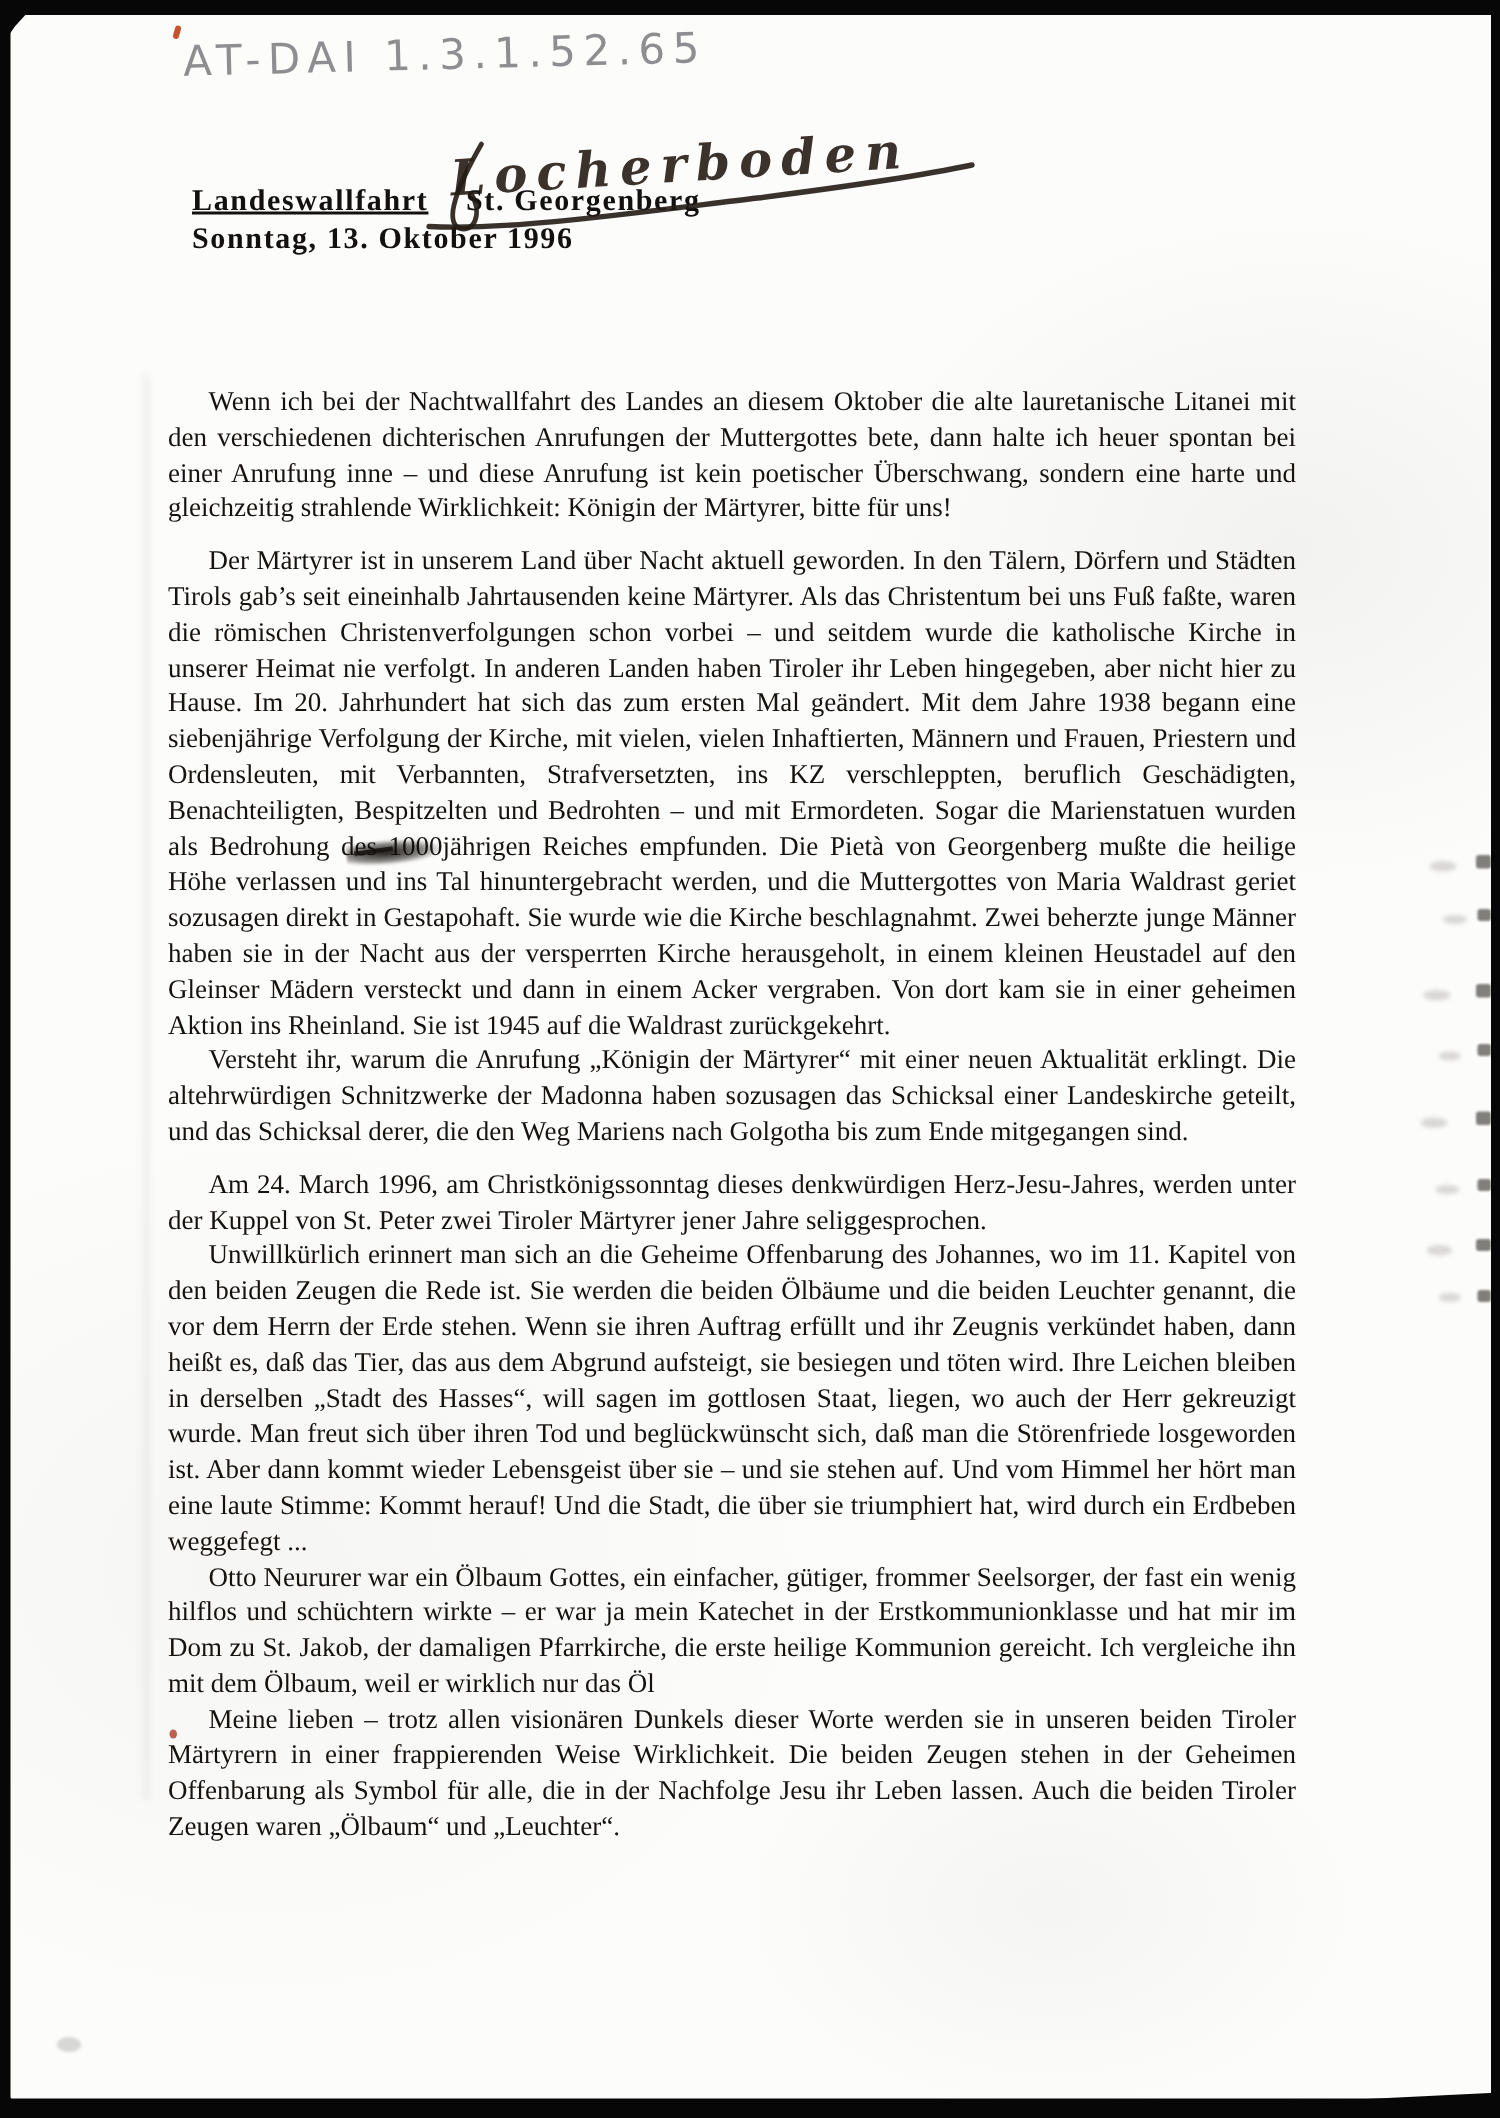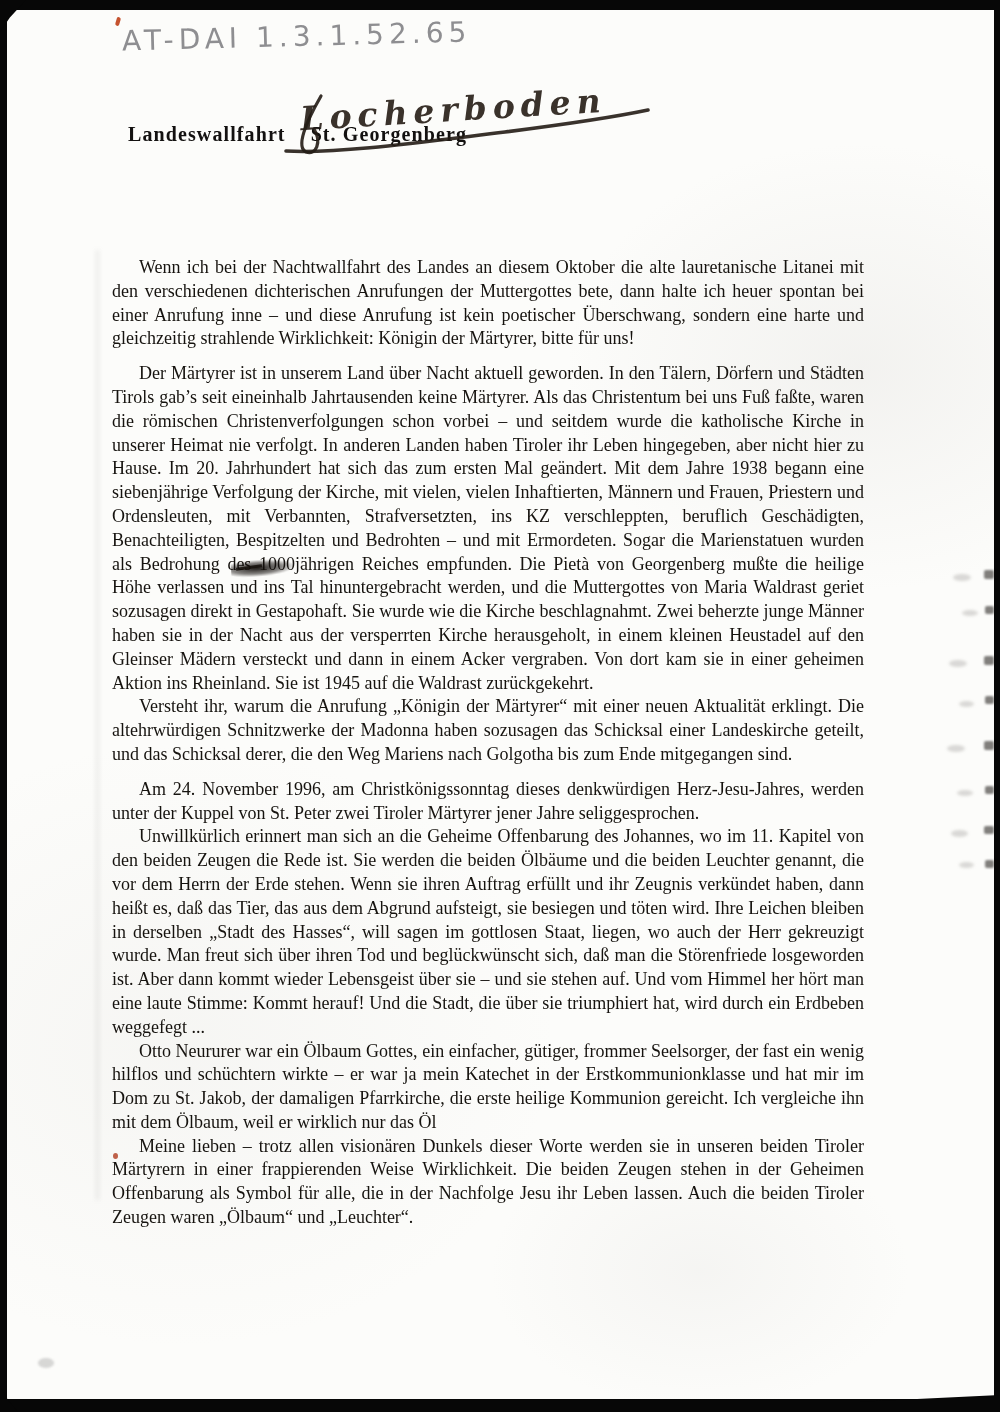--- a/index.html
+++ b/index.html
@@ -25,21 +25,21 @@
   .pencil-note{
     position:absolute;left:122px;top:20px;
     font-family:"DejaVu Sans", sans-serif;font-size:28px;font-weight:400;
     color:rgba(126,126,130,0.88);letter-spacing:5px;
     transform:rotate(-1.5deg);white-space:nowrap;
   }
   .title-block{
     position:absolute;left:128px;top:122px;color:#131110;
     font-weight:bold;font-size:20px;line-height:25px;letter-spacing:1.1px;white-space:nowrap;
   }
-  .title-prefix{margin-right:25px;}
+  .title-prefix{margin-right:25px;text-decoration:underline;}
   .handwriting{
     position:absolute;left:300px;top:90px;
     font-family:"DejaVu Serif", serif;font-style:italic;font-weight:bold;
     font-size:33px;letter-spacing:6px;color:#2a211a;
     transform:rotate(-3.5deg);white-space:nowrap;opacity:0.92;
   }
   .strike-svg{position:absolute;left:0;top:0;pointer-events:none;}
   .doc-heading{
     position:absolute;left:128px;top:214px;margin:0;color:#131110;
     font-size:20px;font-weight:bold;letter-spacing:3px;word-spacing:7px;white-space:nowrap;
@@ -86,33 +86,34 @@
 
   <div class="pencil-note">AT-DAI 1.3.1.52.65</div>
   <div class="speck-red-top"></div>
 
   <span class="handwriting">Locherboden</span>
 
   <div class="title-block">
     <div>
       <span class="title-prefix">Landeswallfahrt</span><span>St. Georgenberg</span>
     </div>
+    <div>Sonntag, 13. Oktober 1996</div>
   </div>
 
   <svg class="strike-svg" width="1000" height="1412" viewBox="0 0 1000 1412">
     <path d="M286,151 C340,154 430,141 505,132 C560,125 610,118 648,110" fill="none" stroke="#241c15" stroke-width="3.6" stroke-linecap="round" opacity="0.9"></path>
     <path d="M321,96 C305,124 296,147 306,152 C316,156 322,142 314,129" fill="none" stroke="#241c15" stroke-width="3.2" stroke-linecap="round" opacity="0.9"></path>
   </svg>
 
 
   <div class="body-text">
     <p>Wenn ich bei der Nachtwallfahrt des Landes an diesem Oktober die alte lauretanische Litanei mit den verschiedenen dichterischen Anrufungen der Muttergottes bete, dann halte ich heuer spontan bei einer Anrufung inne – und diese Anrufung ist kein poetischer Überschwang, sondern eine harte und gleichzeitig strahlende Wirklichkeit: Königin der Märtyrer, bitte für uns!</p>
     <p class="gap">Der Märtyrer ist in unserem Land über Nacht aktuell geworden. In den Tälern, Dörfern und Städten Tirols gab’s seit eineinhalb Jahrtausenden keine Märtyrer. Als das Christentum bei uns Fuß faßte, waren die römischen Christenverfolgungen schon vorbei – und seitdem wurde die katholische Kirche in unserer Heimat nie verfolgt. In anderen Landen haben Tiroler ihr Leben hingegeben, aber nicht hier zu Hause. Im 20. Jahrhundert hat sich das zum ersten Mal geändert. Mit dem Jahre 1938 begann eine siebenjährige Verfolgung der Kirche, mit vielen, vielen Inhaftierten, Männern und Frauen, Priestern und Ordensleuten, mit Verbannten, Strafversetzten, ins KZ verschleppten, beruflich Geschädigten, Benachteiligten, Bespitzelten und Bedrohten – und mit Ermordeten. Sogar die Marienstatuen wurden als Bedrohung des 1000jährigen Reiches empfunden. Die Pietà von Georgenberg mußte die heilige Höhe verlassen und ins Tal hinuntergebracht werden, und die Muttergottes von Maria Waldrast geriet sozusagen direkt in Gestapohaft. Sie wurde wie die Kirche beschlagnahmt. Zwei beherzte junge Männer haben sie in der Nacht aus der versperrten Kirche herausgeholt, in einem kleinen Heustadel auf den Gleinser Mädern versteckt und dann in einem Acker vergraben. Von dort kam sie in einer geheimen Aktion ins Rheinland. Sie ist 1945 auf die Waldrast zurückgekehrt.</p>
     <p>Versteht ihr, warum die Anrufung „Königin der Märtyrer“ mit einer neuen Aktualität erklingt. Die altehrwürdigen Schnitzwerke der Madonna haben sozusagen das Schicksal einer Landeskirche geteilt, und das Schicksal derer, die den Weg Mariens nach Golgotha bis zum Ende mitgegangen sind.</p>
-    <p class="gap">Am 24. November 1996, am Christkönigssonntag dieses denkwürdigen Herz-Jesu-Jahres, werden unter der Kuppel von St. Peter zwei Tiroler Märtyrer jener Jahre seliggesprochen.</p>
+    <p class="gap">Am 24. March 1996, am Christkönigssonntag dieses denkwürdigen Herz-Jesu-Jahres, werden unter der Kuppel von St. Peter zwei Tiroler Märtyrer jener Jahre seliggesprochen.</p>
     <p>Unwillkürlich erinnert man sich an die Geheime Offenbarung des Johannes, wo im 11. Kapitel von den beiden Zeugen die Rede ist. Sie werden die beiden Ölbäume und die beiden Leuchter genannt, die vor dem Herrn der Erde stehen. Wenn sie ihren Auftrag erfüllt und ihr Zeugnis verkündet haben, dann heißt es, daß das Tier, das aus dem Abgrund aufsteigt, sie besiegen und töten wird. Ihre Leichen bleiben in derselben „Stadt des Hasses“, will sagen im gottlosen Staat, liegen, wo auch der Herr gekreuzigt wurde. Man freut sich über ihren Tod und beglückwünscht sich, daß man die Störenfriede losgeworden ist. Aber dann kommt wieder Lebensgeist über sie – und sie stehen auf. Und vom Himmel her hört man eine laute Stimme: Kommt herauf! Und die Stadt, die über sie triumphiert hat, wird durch ein Erdbeben weggefegt ...</p>
     <p>Otto Neururer war ein Ölbaum Gottes, ein einfacher, gütiger, frommer Seelsorger, der fast ein wenig hilflos und schüchtern wirkte – er war ja mein Katechet in der Erstkommunionklasse und hat mir im Dom zu St. Jakob, der damaligen Pfarrkirche, die erste heilige Kommunion gereicht. Ich vergleiche ihn mit dem Ölbaum, weil er wirklich nur das Öl</p>
     <p>Meine lieben – trotz allen visionären Dunkels dieser Worte werden sie in unseren beiden Tiroler Märtyrern in einer frappierenden Weise Wirklichkeit. Die beiden Zeugen stehen in der Geheimen Offenbarung als Symbol für alle, die in der Nachfolge Jesu ihr Leben lassen. Auch die beiden Tiroler Zeugen waren „Ölbaum“ und „Leuchter“.</p>
   </div>
 
   <div class="smudge"></div>
   <div class="smudge-dash"></div>
 
   <div class="speck-red-margin"></div>
 

